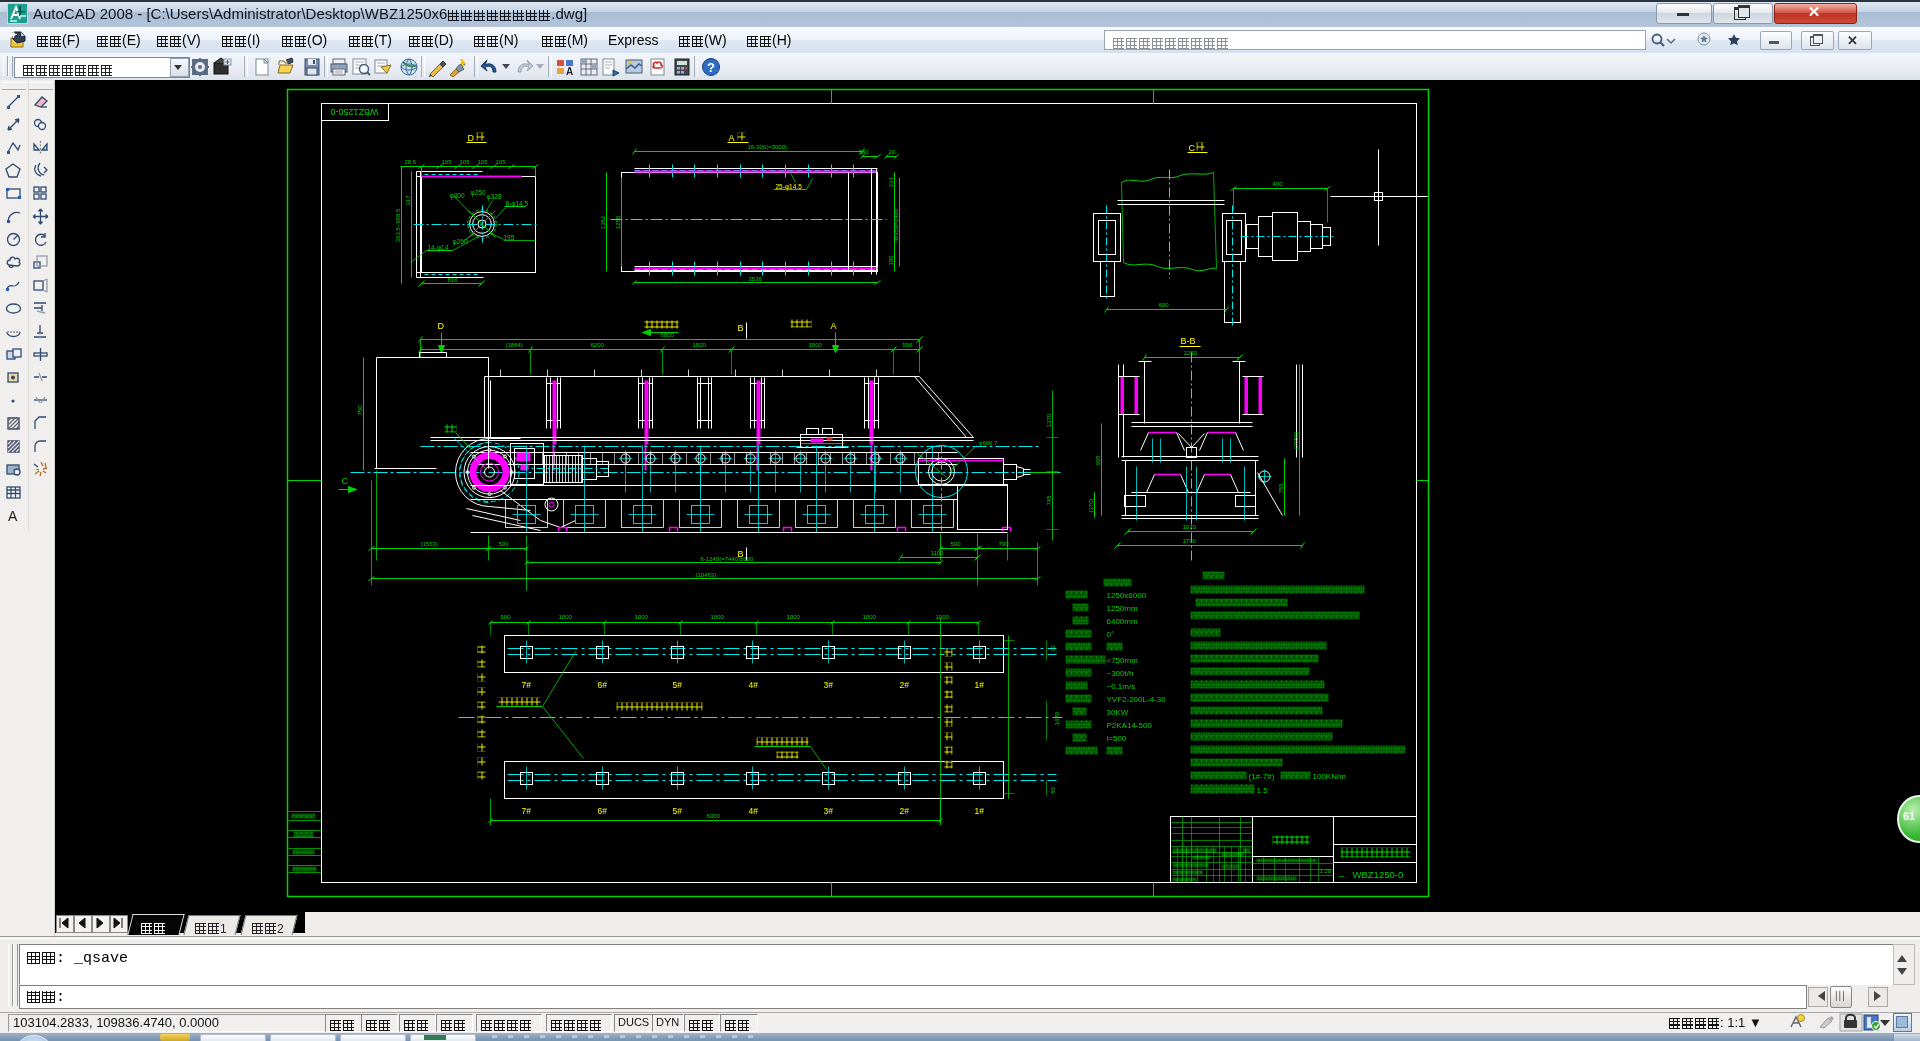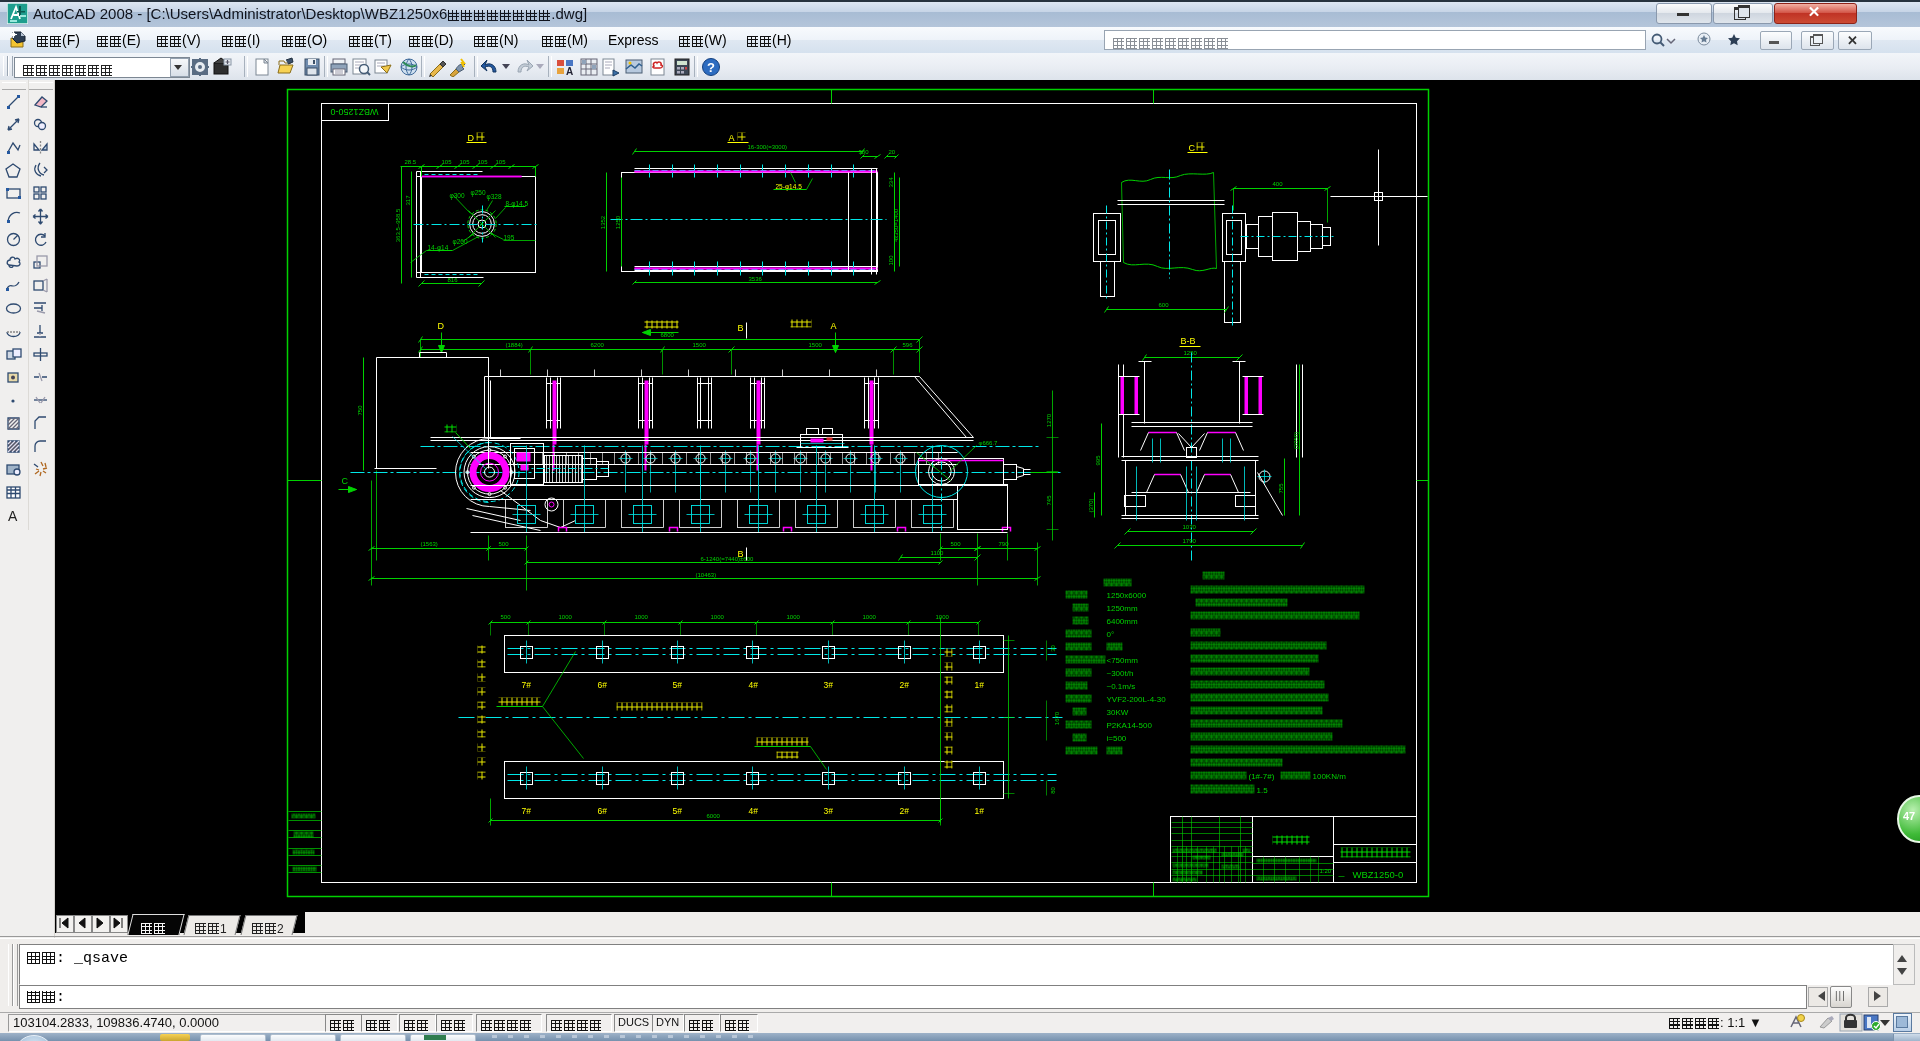--- a/index.html
+++ b/index.html
@@ -1230,21 +1230,21 @@
       <line x1="288" y1="865" x2="321" y2="865" stroke="#00d200" stroke-width="0.7"></line>
       <line x1="288" y1="872" x2="321" y2="872" stroke="#00d200" stroke-width="0.7"></line>
       <rect x="291" y="813" width="24" height="5" fill="url(#gt)"></rect>
       <rect x="293" y="831" width="20" height="6" fill="url(#gt)"></rect>
       <rect x="292" y="849" width="22" height="5" fill="url(#gt)"></rect>
       <rect x="292" y="866" width="24" height="5" fill="url(#gt)"></rect>
     </g>
   </svg>
 <div class="a" style="left:1897px;top:795px;width:40px;height:44px;border-radius:50%;
 background:radial-gradient(circle at 35% 30%,#b9f0b0,#3fba37 60%,#1d8f1d);border:2px solid #e8f8e6"></div>
-<div class="a" style="left:1903px;top:810px;color:#fff;font-size:11px;font-weight:bold">47</div>
+<div class="a" style="left:1903px;top:810px;color:#fff;font-size:11px;font-weight:bold">61</div>
 <div class="a" style="left:55px;top:912px;width:1865px;height:26px;background:#f0eeec"></div>
 <div class="a" style="left:55px;top:912px;width:250px;height:21px;background:#000"></div>
 <div class="a" style="left:56px;top:915px;width:16px;height:16px;background:#f2f1ef;border:1px solid #888"></div>
 <svg class="a" style="left:56px;top:915px" width="16" height="16" viewBox="0 0 16 16">
     <path d="M4 3v10M12 3L6 8l6 5z" stroke="#111" fill="#111"></path>
   </svg>
 <div class="a" style="left:74px;top:915px;width:16px;height:16px;background:#f2f1ef;border:1px solid #888"></div>
 <svg class="a" style="left:74px;top:915px" width="16" height="16" viewBox="0 0 16 16">
     <path d="M11 3L5 8l6 5z" stroke="#111" fill="#111"></path>
   </svg>

